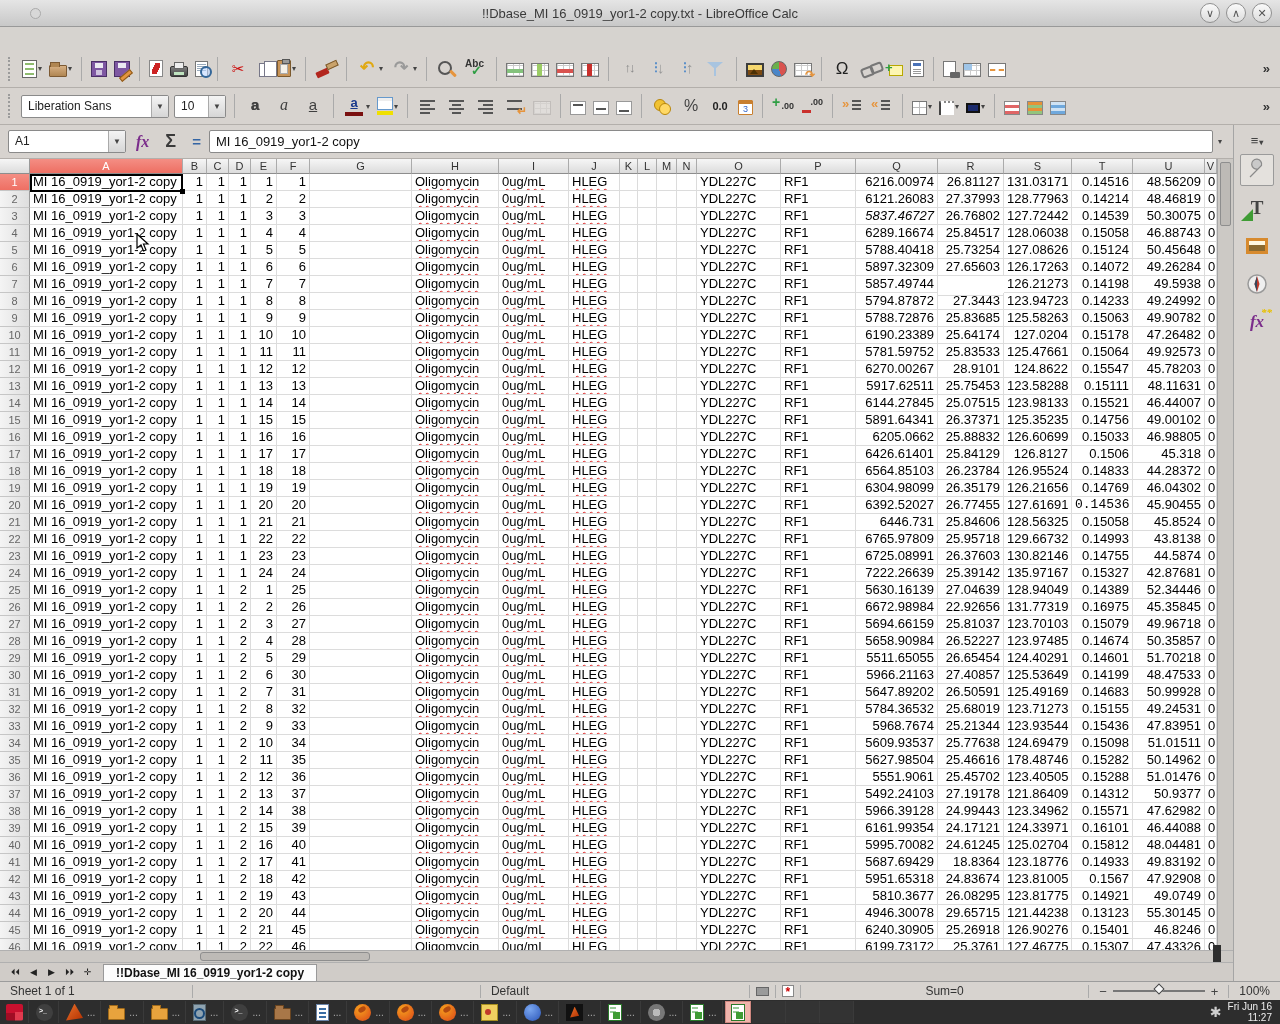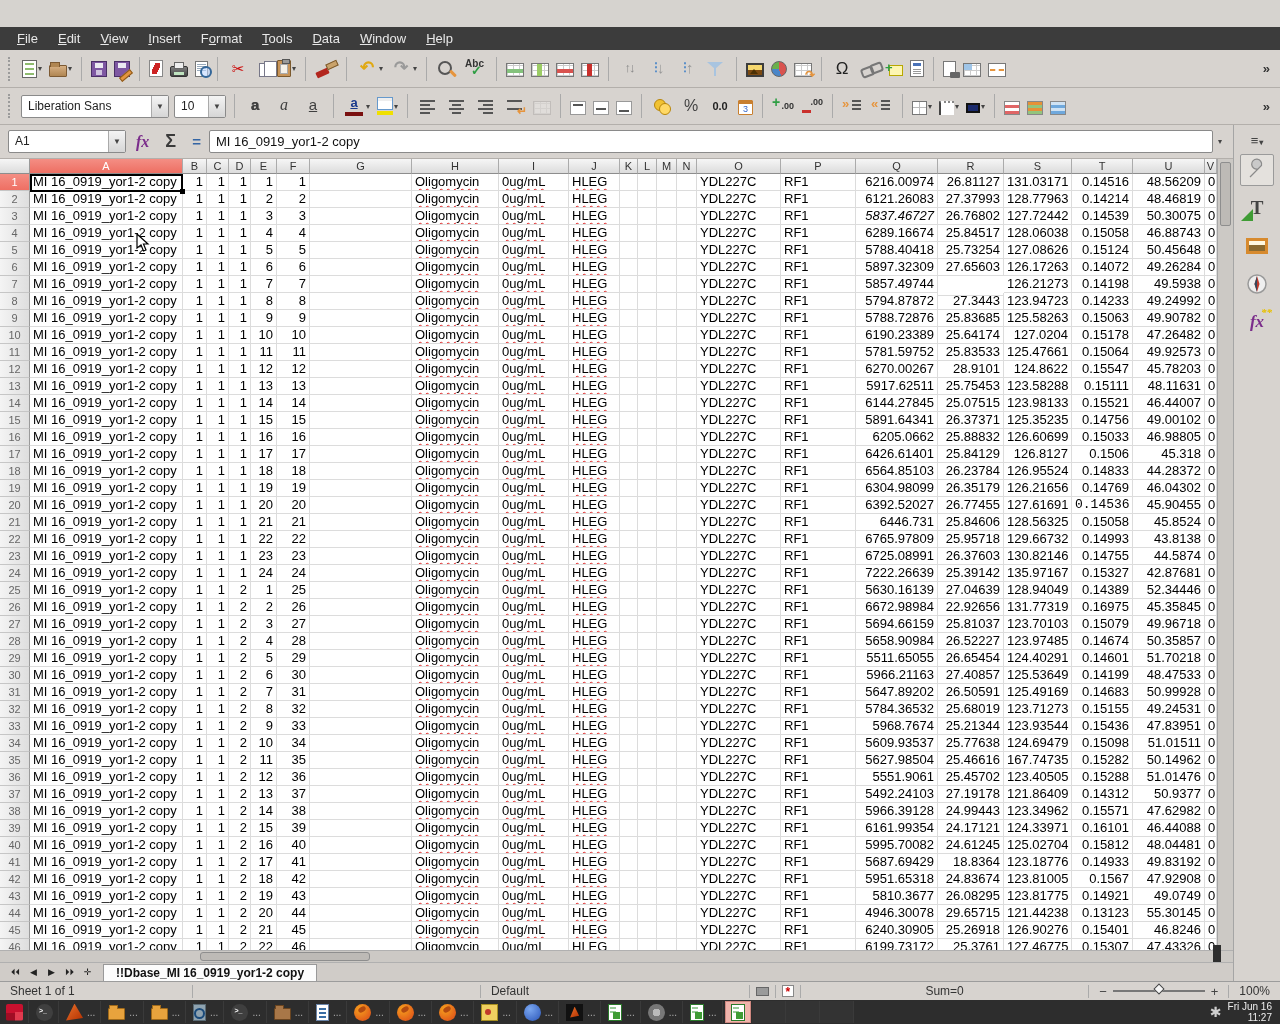--- a/index.html
+++ b/index.html
@@ -233,32 +233,30 @@
 .clock{color:#eee;font-size:10px;line-height:11px;text-align:right;margin-right:8px}
 
 
 .cursor{position:absolute;left:133px;top:233px;pointer-events:none;z-index:50}
 </style>
 </head>
 <body>
 
 <div class="app">
 
-
-  <div class="menubar" id="menubar">
-      <span class="mi"><u>F</u>ile</span>
-      <span class="mi"><u>E</u>dit</span>
-      <span class="mi"><u>V</u>iew</span>
-      <span class="mi"><u>I</u>nsert</span>
-      <span class="mi">F<u>o</u>rmat</span>
-      <span class="mi"><u>T</u>ools</span>
-      <span class="mi"><u>D</u>ata</span>
-      <span class="mi"><u>W</u>indow</span>
-      <span class="mi"><u>H</u>elp</span>
-    </div>
+  <div class="titlebar">
+    <span class="winmenu"></span>
+    <span class="title">!!Dbase_MI 16_0919_yor1-2 copy.txt - LibreOffice Calc</span>
+    <span class="winbtns">
+      <span class="wbtn">∨</span>
+      <span class="wbtn">∧</span>
+      <span class="wbtn">✕</span>
+    </span>
+  </div>
+
 
   <div class="tbar" id="tb1">
       <span class="grip"></span>
       <span class="tb">
         <span class="ic ic-new"></span>
         <span class="dd">▾</span>
       </span>
       <span class="tb">
         <span class="ic ic-open"></span>
         <span class="dd">▾</span>
@@ -1381,21 +1379,21 @@
         <div class="gc" style="width: 70px;"><span class="sq">0ug/mL</span></div>
         <div class="gc" style="width: 51px;"><span class="sq">HLEG</span></div>
         <div class="gc" style="width: 18px;"></div>
         <div class="gc" style="width: 19px;"></div>
         <div class="gc" style="width: 20px;"></div>
         <div class="gc" style="width: 20px;"></div>
         <div class="gc" style="width: 84px;">YDL227C</div>
         <div class="gc" style="width: 75px;">RF1</div>
         <div class="gc num" style="width: 82px;">5627.98504</div>
         <div class="gc num" style="width: 66px;">25.46616</div>
-        <div class="gc num" style="width: 68px;">167.74735</div>
+        <div class="gc num" style="width: 68px;">178.48746</div>
         <div class="gc num" style="width: 61px;">0.15282</div>
         <div class="gc num" style="width: 72px;">50.14962</div>
         <div class="gc" style="width: 12px;">0.</div>
       </div>
       <div class="grow">
         <div class="grh">36</div>
         <div class="gc" style="width: 153px;">MI 16_0919_yor1-2 copy</div>
         <div class="gc num" style="width: 24px;">1</div>
         <div class="gc num" style="width: 22px;">1</div>
         <div class="gc num" style="width: 22px;">2</div>

